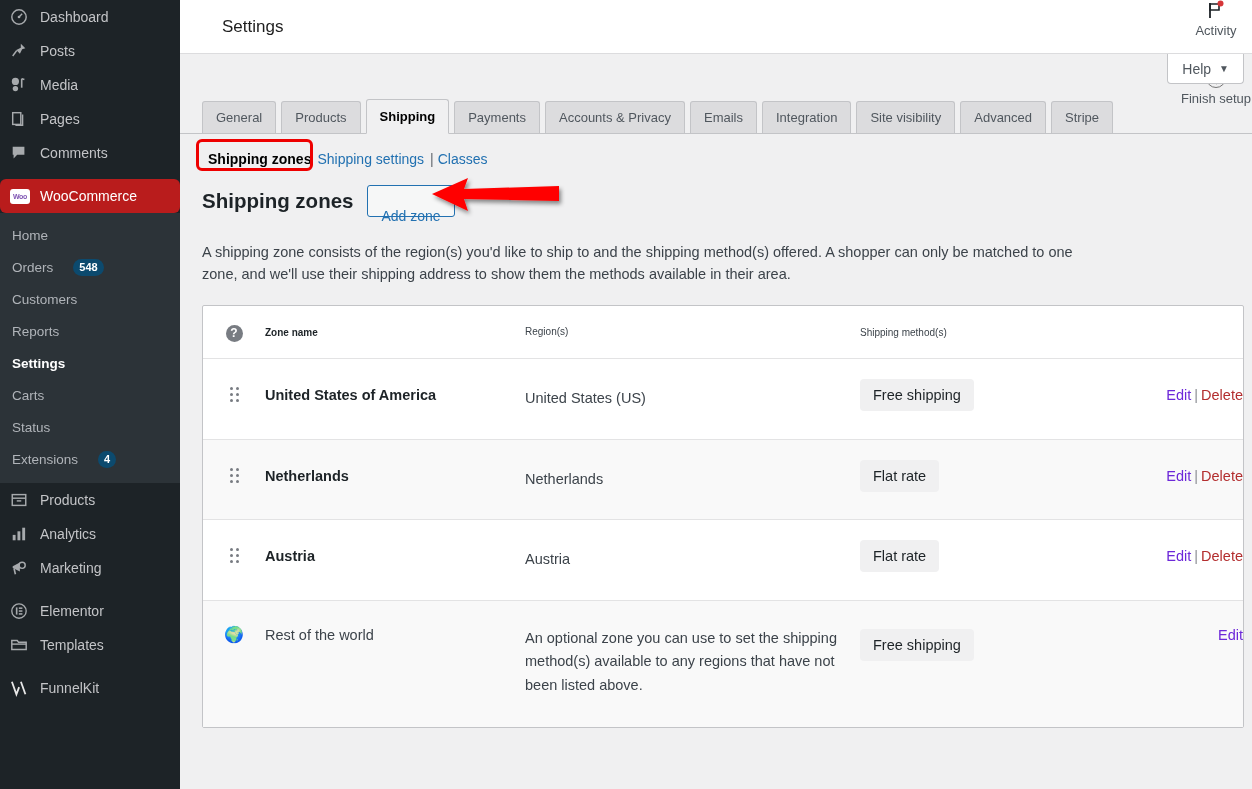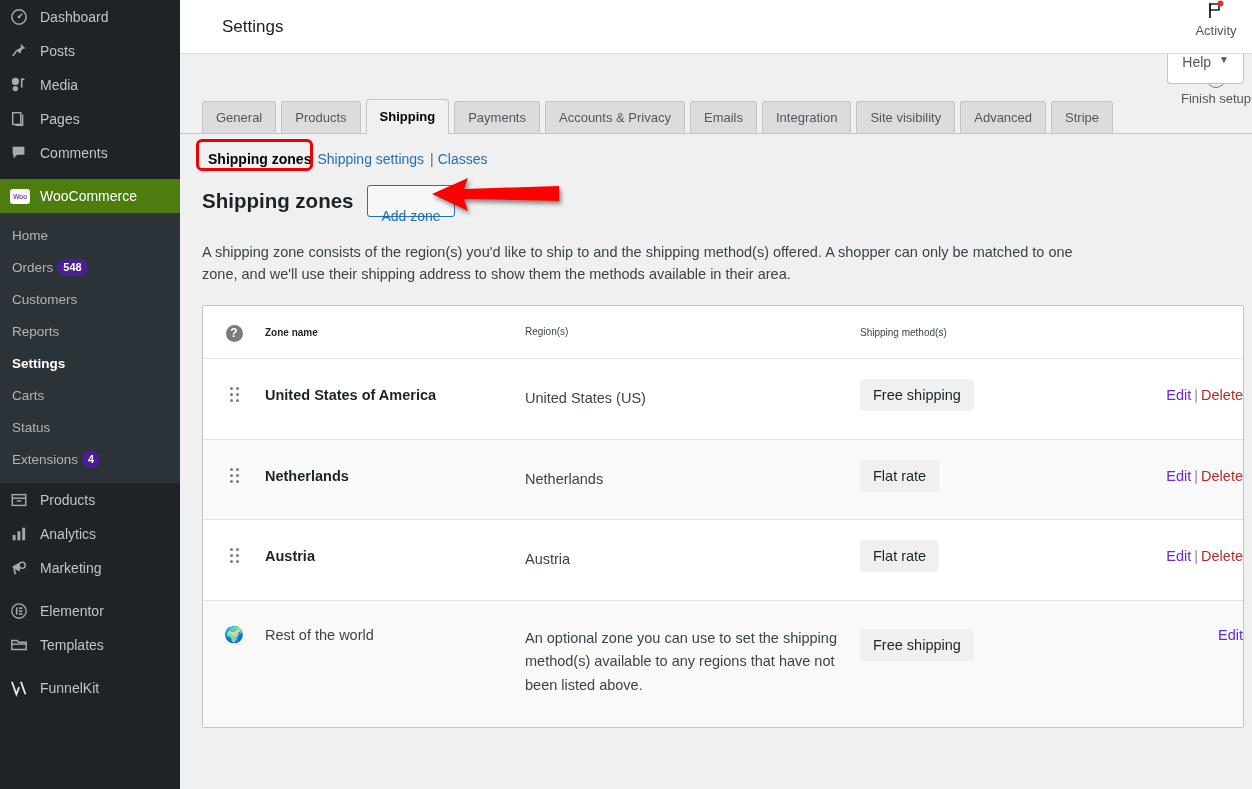--- a/index.html
+++ b/index.html
@@ -34,22 +34,23 @@
   .menu-item .mi-icon {
     width: 30px;
     flex: 0 0 30px;
     display: flex;
     align-items: center;
     justify-content: flex-start;
     color: #a7aaad;
   }
   .menu-item .mi-label { white-space: nowrap; }
   .menu-item.current {
-    background: #4d7c0f;
+    background: #b91c1c;
     color: #fff;
+    border-radius: 6px;
   }
   .menu-item.current .mi-icon { color: #fff; }
   .menu-item.current::after {
     content: "";
     position: absolute;
     right: -8px; top: 50%;
     margin-top: -8px;
     border: 8px solid transparent;
     border-right-color: #f0f0f1;
   }
@@ -64,29 +65,29 @@
     height: 32px;
     padding-left: 12px;
     color: #b0b4b9;
     font-size: 13.5px;
   }
   .submenu-item.active { color: #fff; font-weight: bold; }
   .badge {
     display: inline-flex;
     align-items: center;
     justify-content: center;
-    background: #4c1d95;
+    background: #0c4a6e;
     color: #fff;
     font-size: 11px;
     font-weight: bold;
     border-radius: 9px;
     min-width: 18px;
     height: 17px;
     padding: 0 6px;
-    margin-left: 4px;
+    margin-left: 20px;
   }
   .woo-logo {
     width: 20px; height: 15px;
     background: #fff;
     border-radius: 3px;
     color: #7f54b3;
     font-size: 7px;
     font-weight: bold;
     display: flex;
     align-items: center;
@@ -167,21 +168,21 @@
   #help-btn {
     position: absolute;
     right: 8px; top: 0;
     background: #fff;
     border: 1px solid #c3c4c7;
     border-top: none;
     border-radius: 0 0 4px 4px;
     height: 30px;
     padding: 0 14px;
     display: flex;
-    align-items: flex-start;
+    align-items: center;
     gap: 8px;
     color: #50575e;
     font-size: 14px;
     margin-left: 16px;
   }
 
   
   #tabs {
     display: flex;
     align-items: flex-end;

